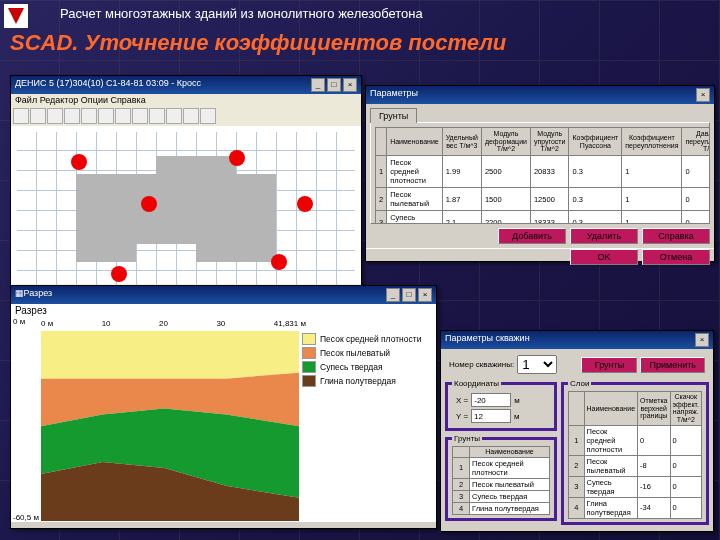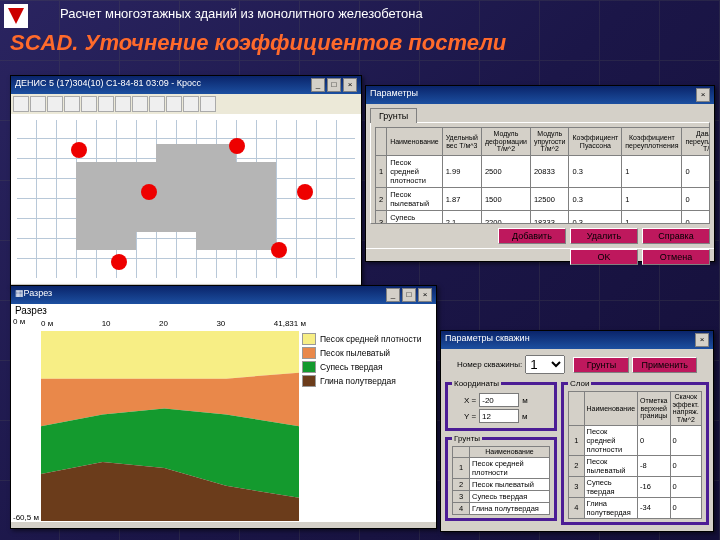--- a/index.html
+++ b/index.html
@@ -56,21 +56,21 @@
   #wC .y0{position:absolute;top:0;left:2px;font-size:8px}
   #wC .ybot{position:absolute;bottom:0;left:2px;font-size:8px}
   #wC svg.layers{position:absolute;top:14px;left:30px;width:258px;height:190px}
   #wC .legend{position:absolute;right:4px;top:14px;width:130px;font-size:8.5px}
   #wC .legend .row{display:flex;align-items:center;gap:4px;margin:2px 0}
   #wC .legend .sw{width:12px;height:10px;border:1px solid #999}
 
   
   #wD{top:330px;left:440px;width:272px;height:200px}
   #wD .body{padding:4px;font-size:8px}
-  #wD .row{display:flex;align-items:center;gap:3px;margin:2px 12px}
+  #wD .row{display:flex;align-items:center;gap:3px;margin:2px 4px}
   #wD input.txt{width:34px;height:12px;font-size:8px;border:1px solid #7a7a7a;padding:0 2px;background:#fff}
   fieldset.fs{border:3px solid #4c1d95;margin:3px 0;padding:3px 4px}
   fieldset.fs legend{font-size:8px;padding:0 2px}
   .minitbl{border-collapse:collapse;font-size:7.5px;background:#fff;width:100%}
   .minitbl th,.minitbl td{border:1px solid #808080;padding:1px 2px}
   .minitbl th{background:#d4d0c8;font-weight:normal;font-size:7px;text-align:center;line-height:1.1}
   .minitbl td.rn{background:#d4d0c8;text-align:center;width:12px}
 
 </style>
 </head>
@@ -90,20 +90,21 @@
 <div id="wA" class="win">
   <div class="titlebar">
     <span>ДЕНИС 5 (17)304(10) С1-84-81 03:09 - Кросс</span>
     <span class="fill"></span>
     <span class="btns">
       <span class="b">_</span>
       <span class="b">□</span>
       <span class="b">×</span>
     </span>
   </div>
+  <div class="menubar">Файл  Редактор  Опции  Справка</div>
   <div class="toolbar">
     <span class="tb"></span>
       <span class="tb"></span>
       <span class="tb"></span>
       <span class="tb"></span>
     <span class="tb"></span>
       <span class="tb"></span>
       <span class="tb"></span>
       <span class="tb"></span>
     <span class="tb"></span>

